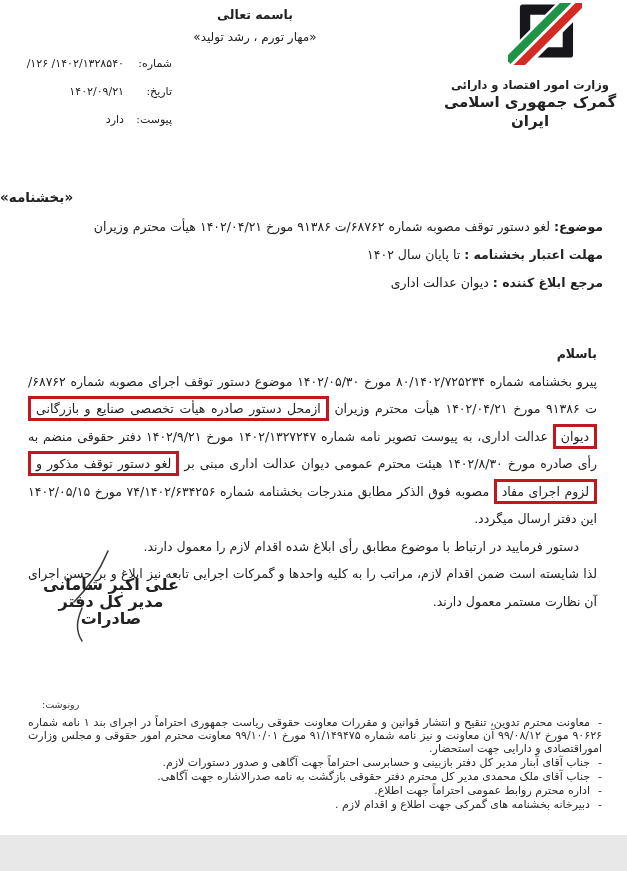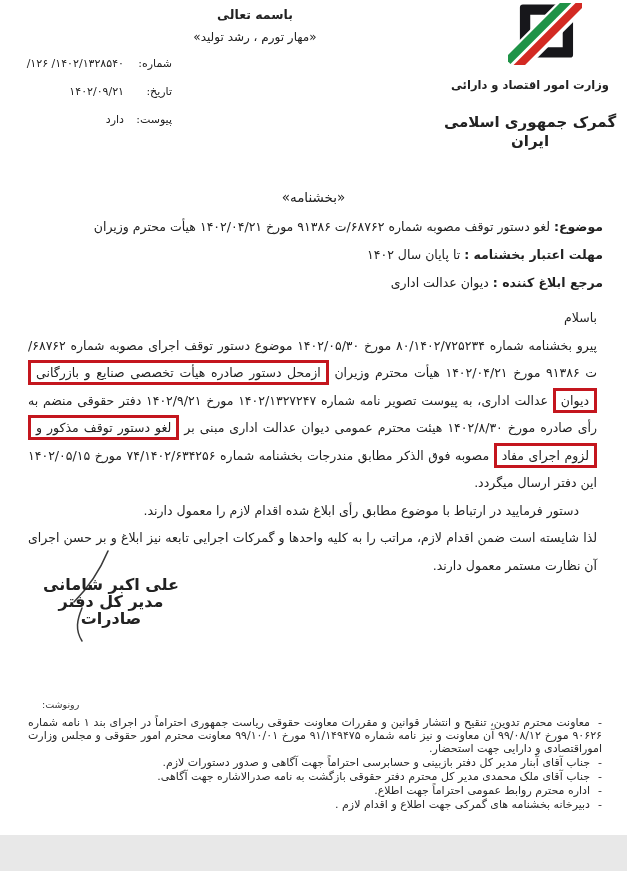--- a/index.html
+++ b/index.html
@@ -8,36 +8,36 @@
     font-family:"DejaVu Sans",sans-serif;color:#222;direction:rtl;overflow:hidden;
     margin:0 auto;box-shadow:0 0 4px rgba(0,0,0,.25);
   }
   
   .basmala{position:absolute;top:7px;left:155px;width:200px;text-align:center;
     font-weight:bold;font-size:12.5px;}
   .slogan{position:absolute;top:30px;left:155px;width:200px;text-align:center;font-size:12px;}
   .logo{position:absolute;top:3px;left:508px;width:74px;height:62px;}
   .orgnames{position:absolute;top:78px;left:438px;width:184px;text-align:center;}
   .ministry{font-weight:bold;font-size:11.5px;line-height:15px;}
-  .customs{font-weight:bold;font-size:15px;line-height:19px;margin-top:20px;}
+  .customs{font-weight:bold;font-size:15px;line-height:19px;}
   
   .meta{position:absolute;top:57px;left:14px;width:158px;font-size:11px;}
   .meta-row{margin-bottom:15px;white-space:nowrap;}
   .meta-label{display:inline-block;width:48px;}
   .meta-value{font-size:11px;}
   .ltr{direction:ltr;unicode-bidi:isolate;}
   
-  .doc-title{position:absolute;top:189px;left:0;right:0;text-align:center;
-    font-weight:normal;font-size:13.5px;}
+  .doc-title{position:absolute;top:189px;left:0;right:0;text-align:left;
+    font-weight:bold;font-size:13.5px;}
   .subject{position:absolute;top:213px;right:24px;left:28px;font-size:12.5px;line-height:28px;}
   .subject b{font-weight:bold;}
   
   .body{position:absolute;top:304px;right:30px;left:28px;font-size:12.5px;line-height:27.5px;
     text-align:justify;}
-  .salutation{font-weight:normal;text-align:right;}
+  .salutation{font-weight:bold;text-align:right;margin-top:36px;}
   .hl{border:3px solid #c4161e;padding:2px 5px;-webkit-box-decoration-break:clone;box-decoration-break:clone;}
   .instruction{text-indent:18px;text-align:right;}
   .closing{text-align:justify;}
   
   .sig-block{position:absolute;top:576px;left:40px;width:142px;text-align:center;}
   .sig-name,.sig-title{font-weight:bold;font-size:16px;line-height:17px;}
   .sig-strokes{position:absolute;top:548px;left:44px;width:110px;height:96px;pointer-events:none;}
   
   .cc-label{position:absolute;top:699px;left:42px;font-size:9.5px;color:#333;}
   .cc-list{position:absolute;top:716px;right:25px;left:28px;font-size:11px;line-height:13px;color:#2a2a2a;}

